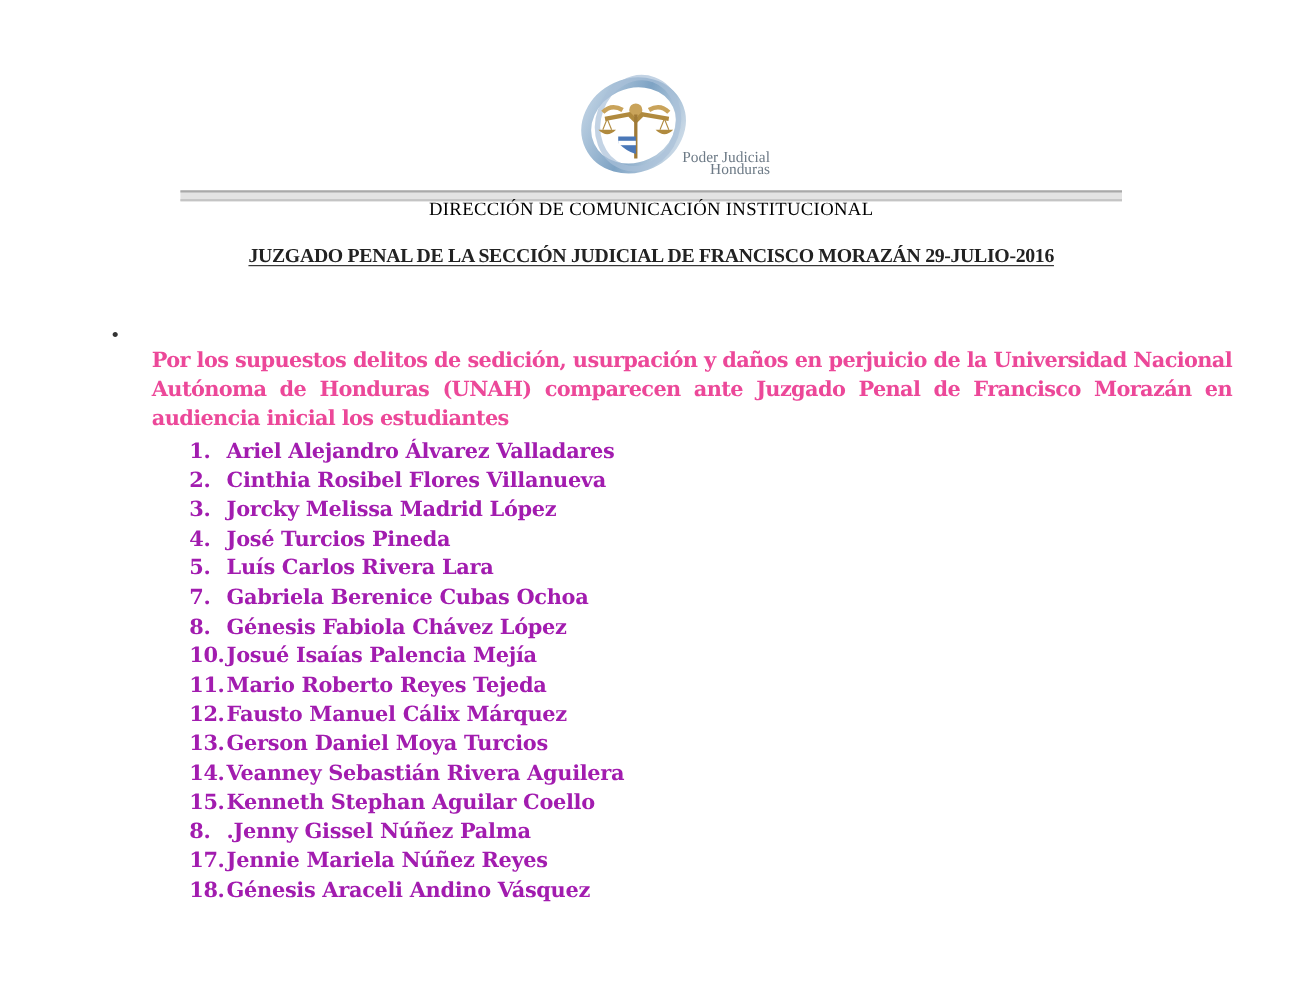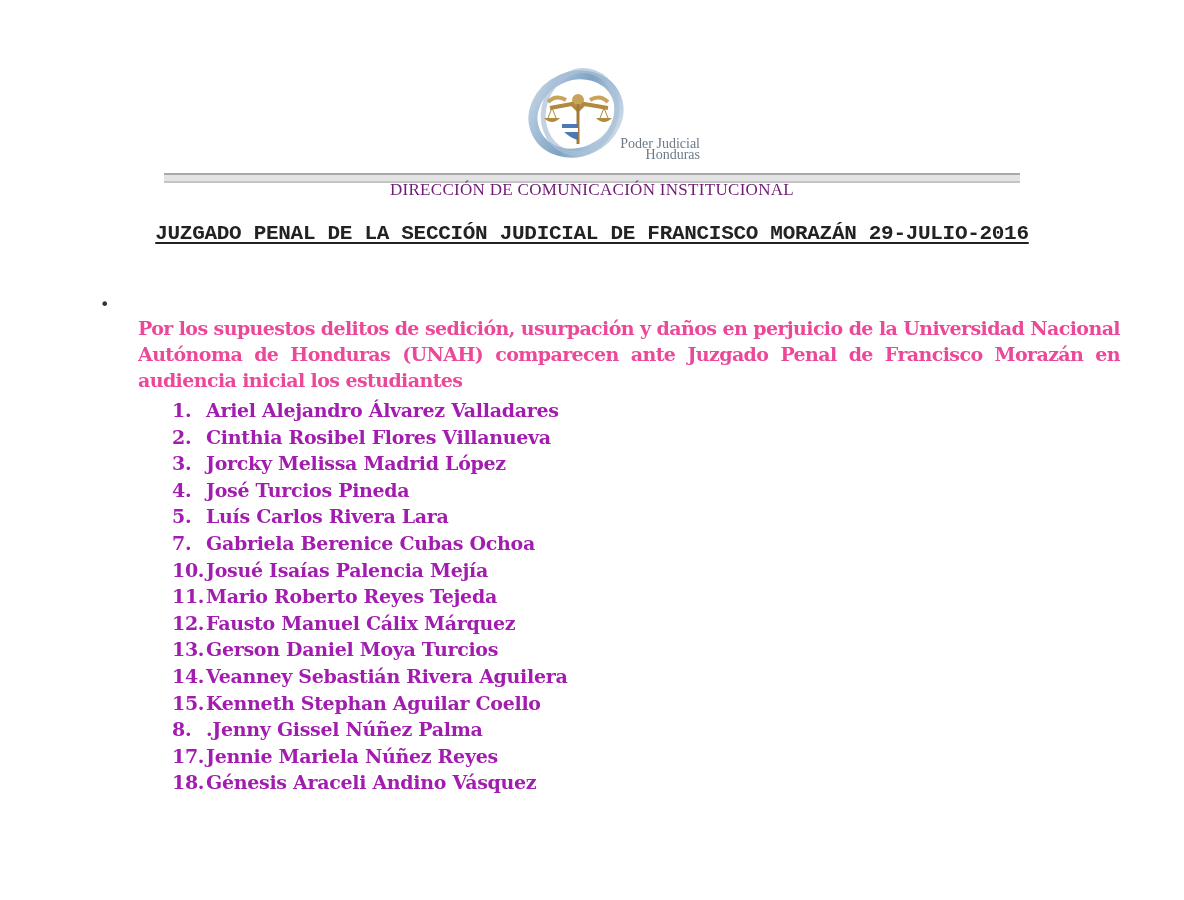--- a/index.html
+++ b/index.html
@@ -45,31 +45,31 @@
     }
     .dept {
       position: absolute;
       left: 164px;
       width: 856px;
       top: 180px;
       text-align: center;
       font-family: "Liberation Serif", serif;
       font-size: 17px;
       letter-spacing: 0.3px;
-      color: #701a75;
+      color: #000000;
     }
     .title {
       position: absolute;
       left: 0;
       width: 1184px;
       top: 222px;
       text-align: center;
-      font-family: Liberation Mono, monospace;
+      font-family: Liberation Serif, serif;
       font-weight: bold;
-      font-size: 21px;
+      font-size: 18px;
       color: #222;
       text-decoration: underline;
       text-underline-offset: 3px;
       letter-spacing: -0.3px;
     }
     .bullet-block {
       position: absolute;
       left: 100px;
       top: 292px;
       width: 1020px;
@@ -163,20 +163,21 @@
     <div class="intro">Por los supuestos delitos de sedición, usurpación y daños en perjuicio de la Universidad Nacional Autónoma de Honduras (UNAH) comparecen ante Juzgado Penal de Francisco Morazán en audiencia inicial los estudiantes</div>
   </div>
 
   <ol class="names">
     <li><span class="num">1.</span><span>Ariel Alejandro Álvarez Valladares</span></li>
     <li><span class="num">2.</span><span>Cinthia Rosibel Flores Villanueva</span></li>
     <li><span class="num">3.</span><span>Jorcky Melissa Madrid López</span></li>
     <li><span class="num">4.</span><span>José Turcios Pineda</span></li>
     <li><span class="num">5.</span><span>Luís Carlos Rivera Lara</span></li>
     <li><span class="num">7.</span><span>Gabriela Berenice Cubas Ochoa</span></li>
+    <li><span class="num">8.</span><span>Génesis Fabiola Chávez López</span></li>
     <li><span class="num">10.</span><span>Josué Isaías Palencia Mejía</span></li>
     <li><span class="num">11.</span><span>Mario Roberto Reyes Tejeda</span></li>
     <li><span class="num">12.</span><span>Fausto Manuel Cálix Márquez</span></li>
     <li><span class="num">13.</span><span>Gerson Daniel Moya Turcios</span></li>
     <li><span class="num">14.</span><span>Veanney Sebastián Rivera Aguilera</span></li>
     <li><span class="num">15.</span><span>Kenneth Stephan Aguilar Coello</span></li>
     <li><span class="num">8.</span><span>.Jenny Gissel Núñez Palma</span></li>
     <li><span class="num">17.</span><span>Jennie Mariela Núñez Reyes</span></li>
     <li><span class="num">18.</span><span>Génesis Araceli Andino Vásquez</span></li>
   </ol>

